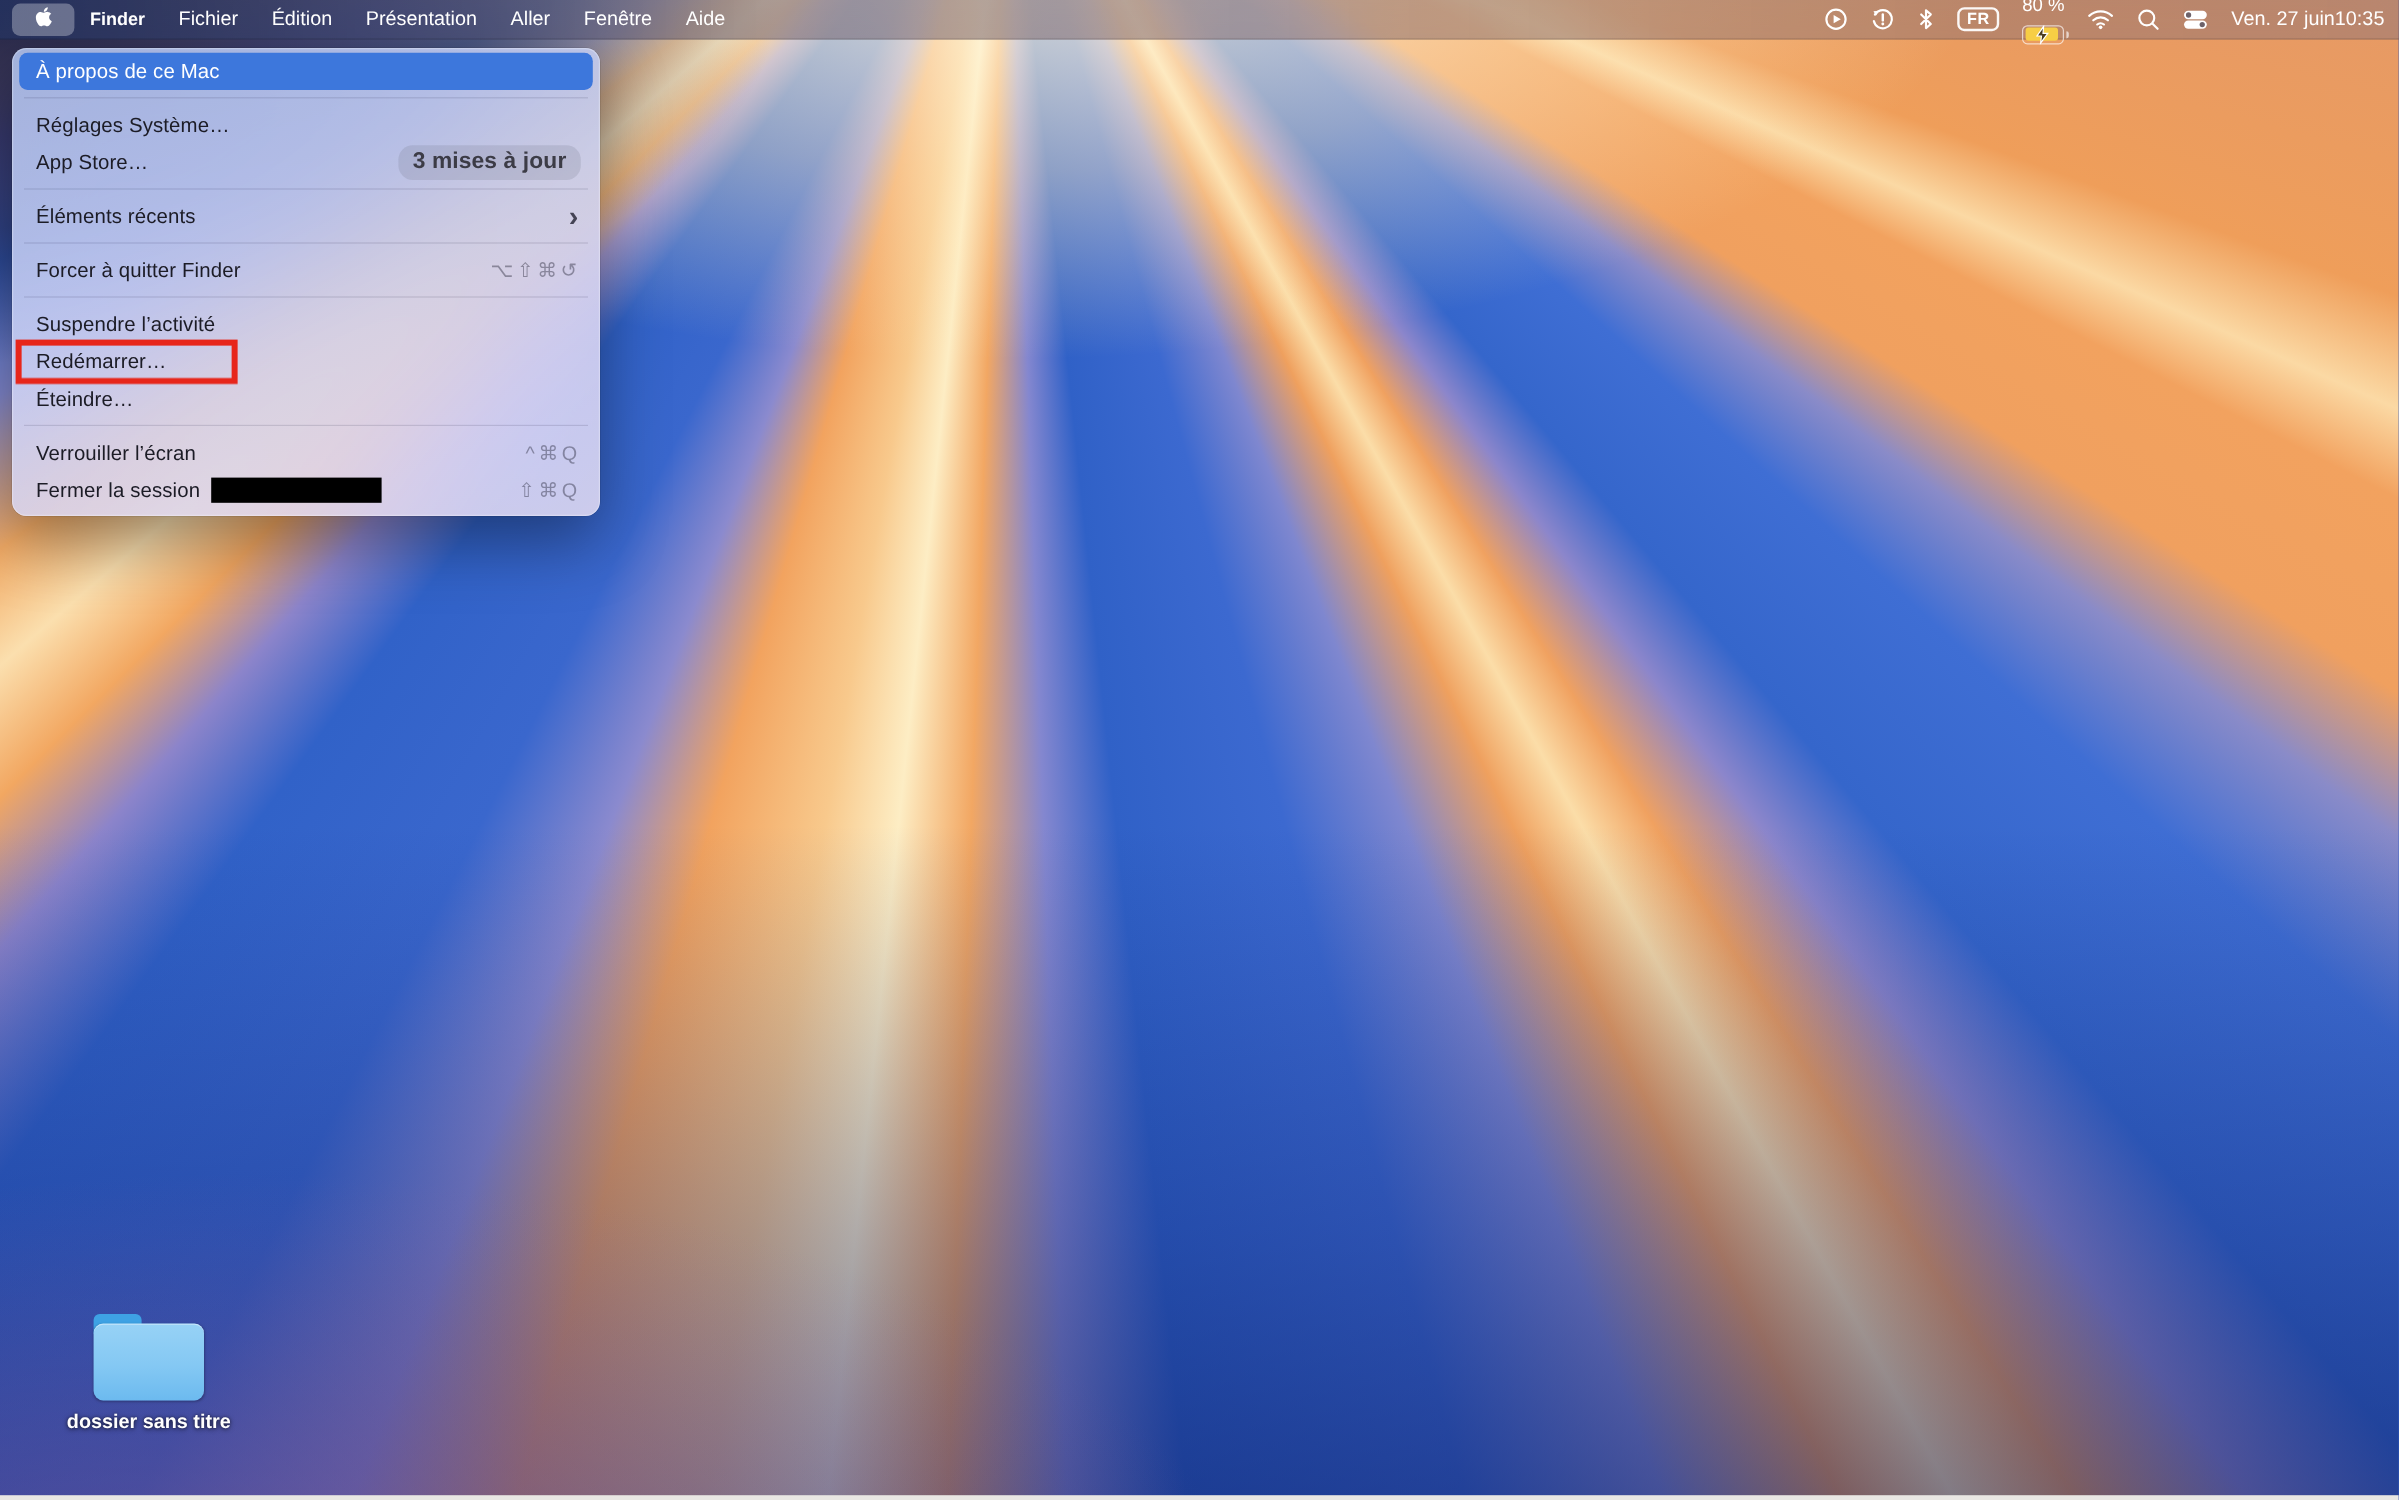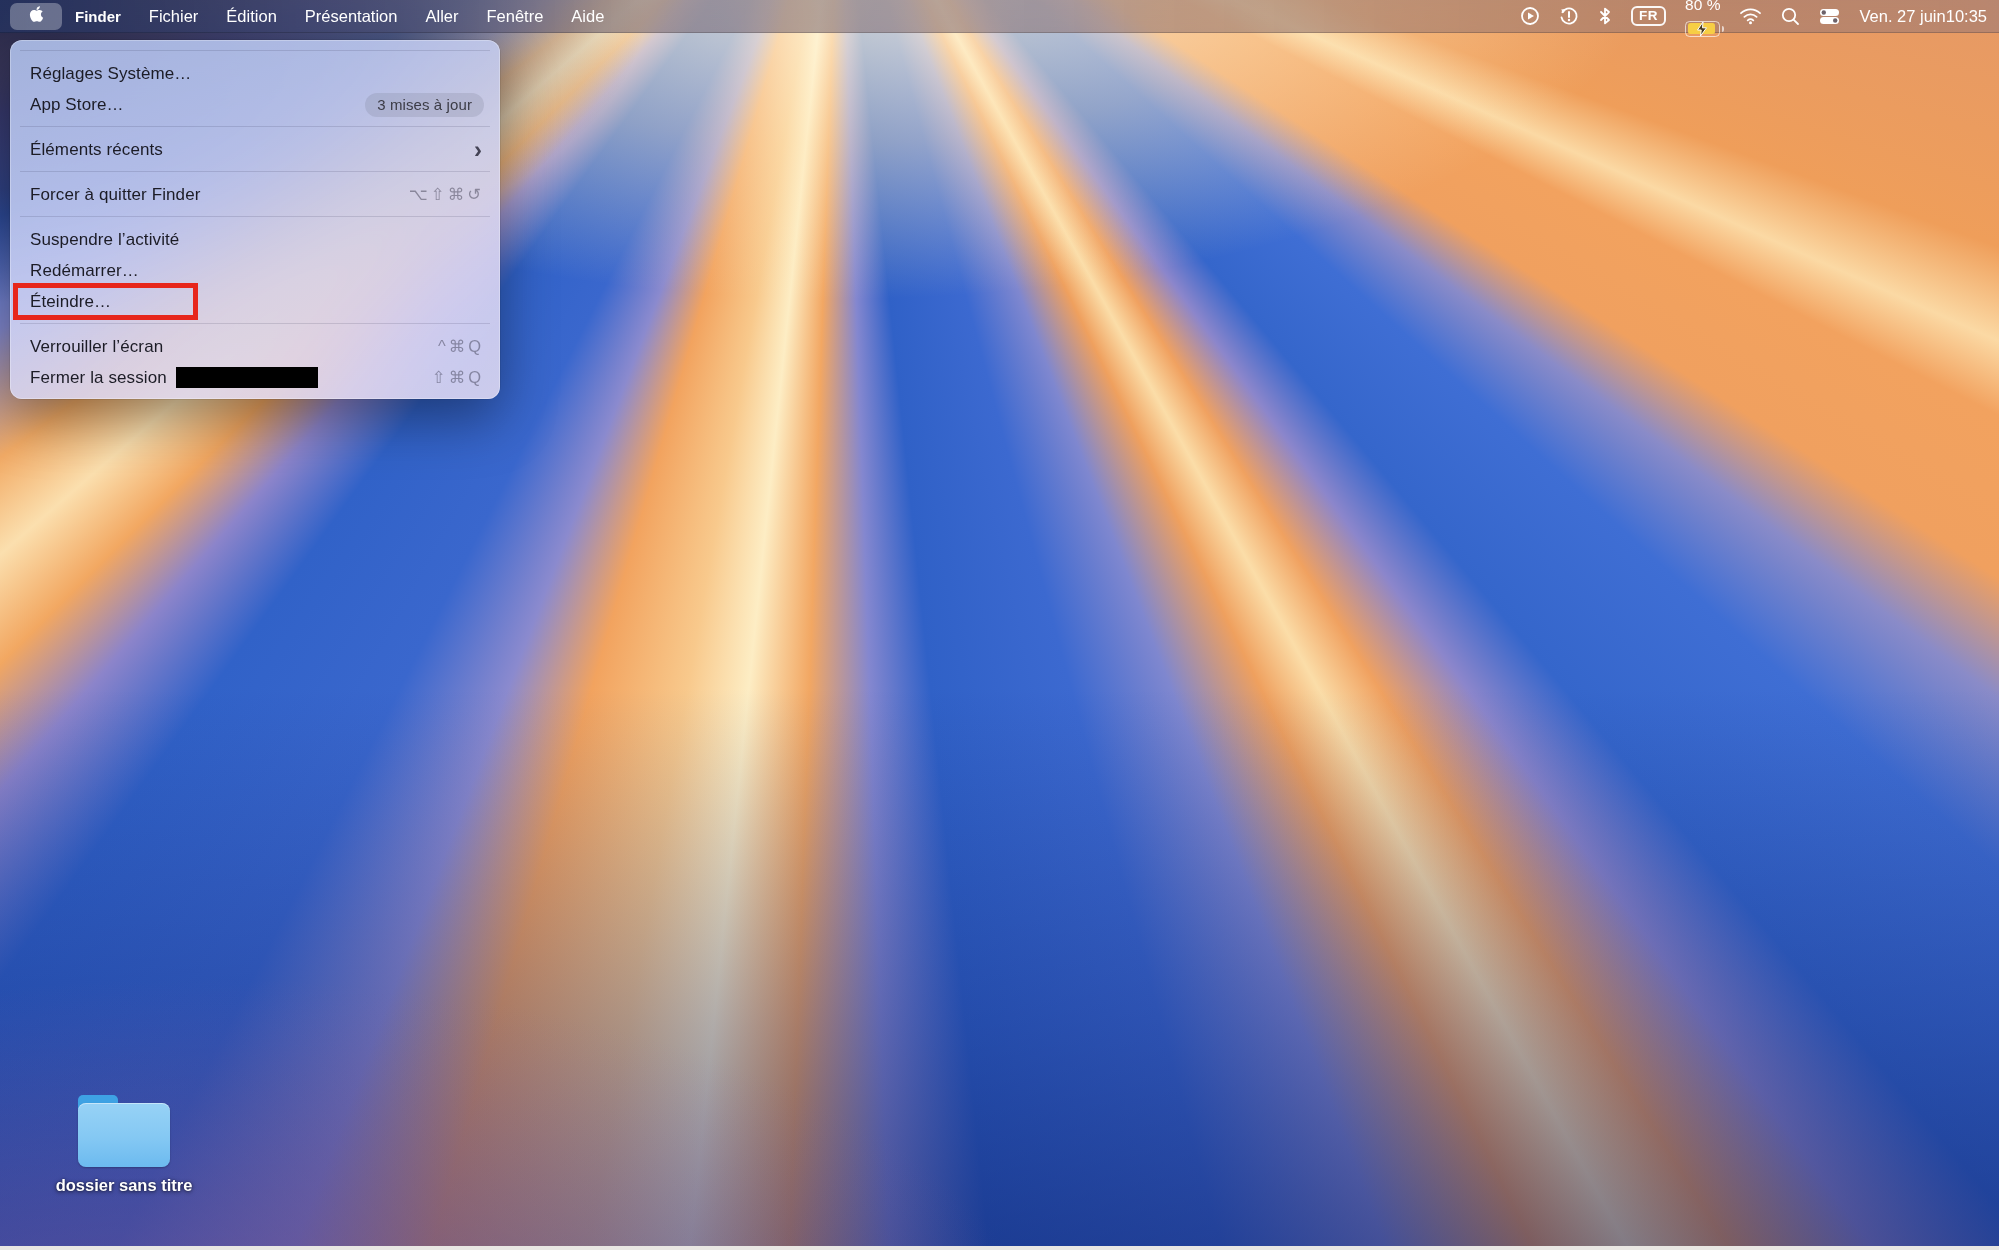--- a/index.html
+++ b/index.html
@@ -78,22 +78,22 @@
   .menu-row {
     height:31px; margin:0 6px; padding:0 10px 0 14px; border-radius:7px;
     display:flex; align-items:center; font-size:17px; color:#1c1c26;
     letter-spacing:.1px; position:relative;
   }
   .menu-row.highlighted { background:#3d77dc; color:#fff; }
   .menu-label { white-space:nowrap; }
   .menu-right { margin-left:auto; display:flex; align-items:center; }
   .menu-shortcut { color:rgba(28,28,44,.40); font-size:16.5px; letter-spacing:3px; white-space:nowrap; }
   .menu-badge {
-    background:rgba(110,115,135,.20); color:#3c3c46; font-size:15px;
-    padding:3px 12px 4px; border-radius:12px; white-space:nowrap;
+    background:rgba(110,115,135,.20); color:#3c3c46; font-size:19px;
+    padding:3px 12px 4px; border-radius:12px; white-space:nowrap;font-weight:bold;
   }
   .menu-chevron { font-size:24px; line-height:1; color:rgba(28,28,44,.78); font-weight:600; margin-right:2px; }
   .menu-sep { height:1px; background:rgba(40,40,72,.15); margin:6px 10px 7px; }
   .redaction { display:inline-block; width:142px; height:21px; background:#000; margin-left:9px; vertical-align:middle; }
 
   
   .annotation-box {
     position:absolute; left:13px; top:283px; width:185px; height:37px;
     border:5px solid #e7261b; z-index:30; pointer-events:none;
   }
@@ -191,20 +191,24 @@
       </svg>
     </span>
     <span class="datetime">
       <span>Ven. 27 juin</span>
       <span>10:35</span>
     </span>
   </div>
 </div>
 
 <div class="apple-menu" id="apple-menu">
+    <div class="menu-row highlighted" style="background: rgb(61, 119, 220);">
+      <span class="menu-label">À propos de ce Mac</span>
+      <span class="menu-right"></span>
+    </div>
     <div class="menu-sep"></div>
     <div class="menu-row">
       <span class="menu-label">Réglages Système…</span>
       <span class="menu-right"></span>
     </div>
     <div class="menu-row">
       <span class="menu-label">App Store…</span>
       <span class="menu-right">
         <span class="menu-badge">3 mises à jour</span>
       </span>

